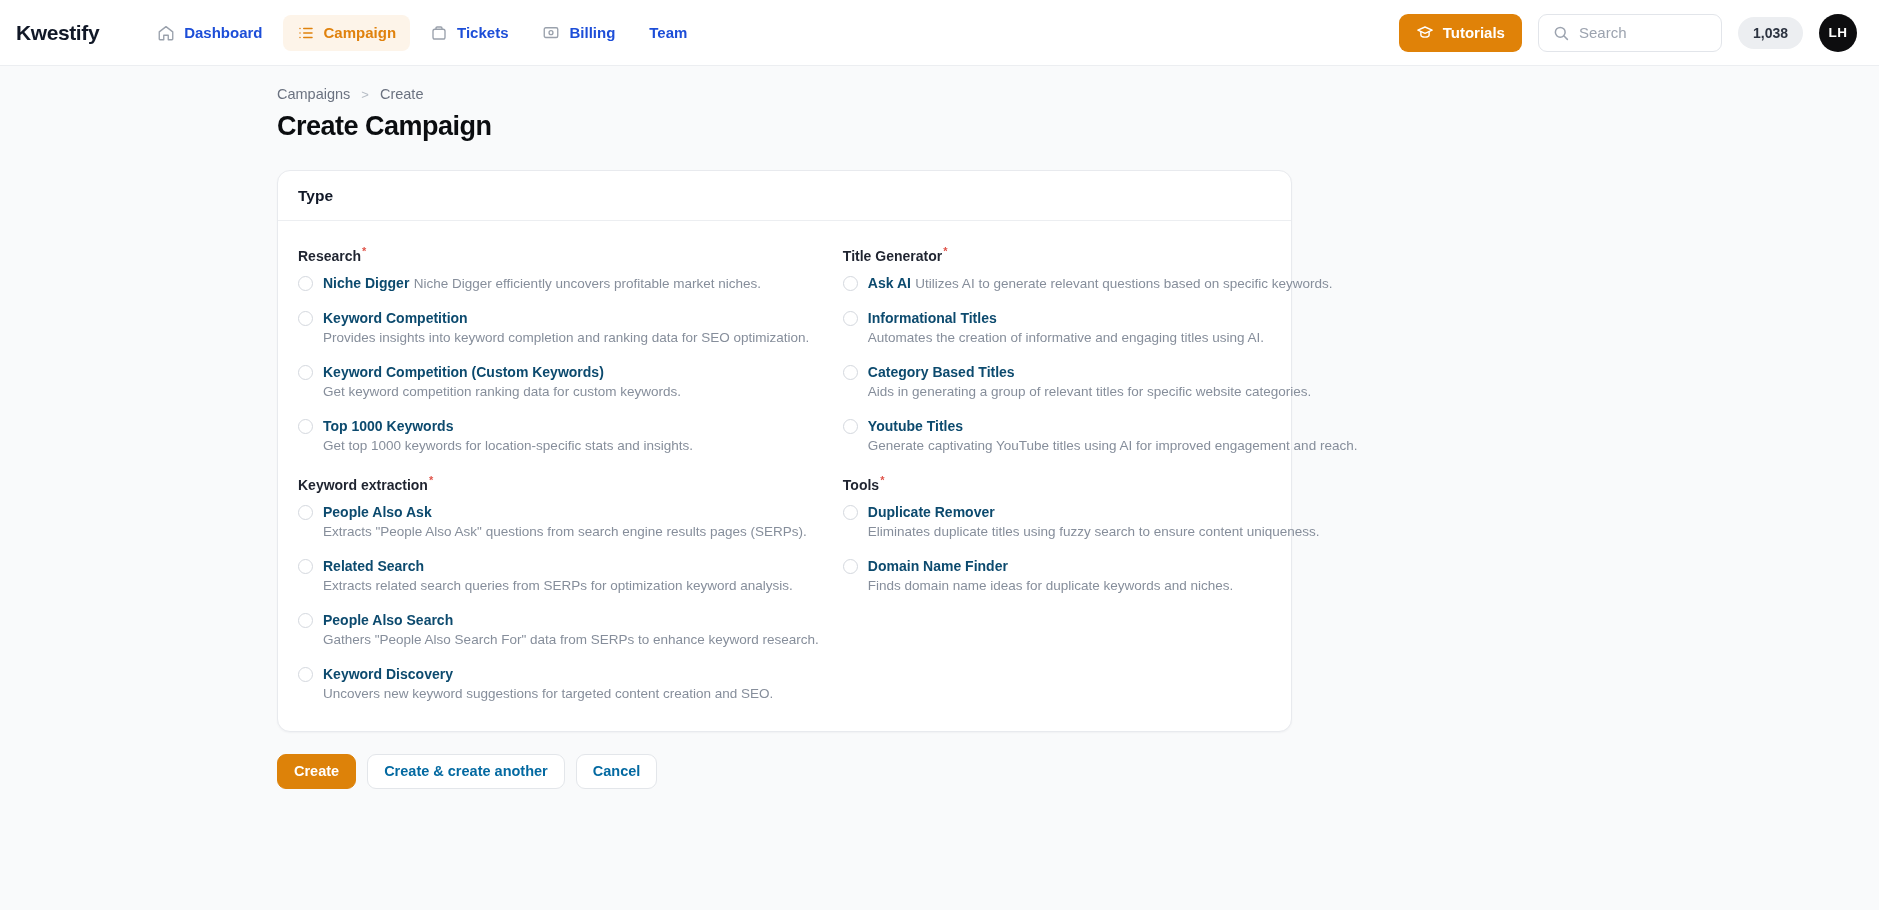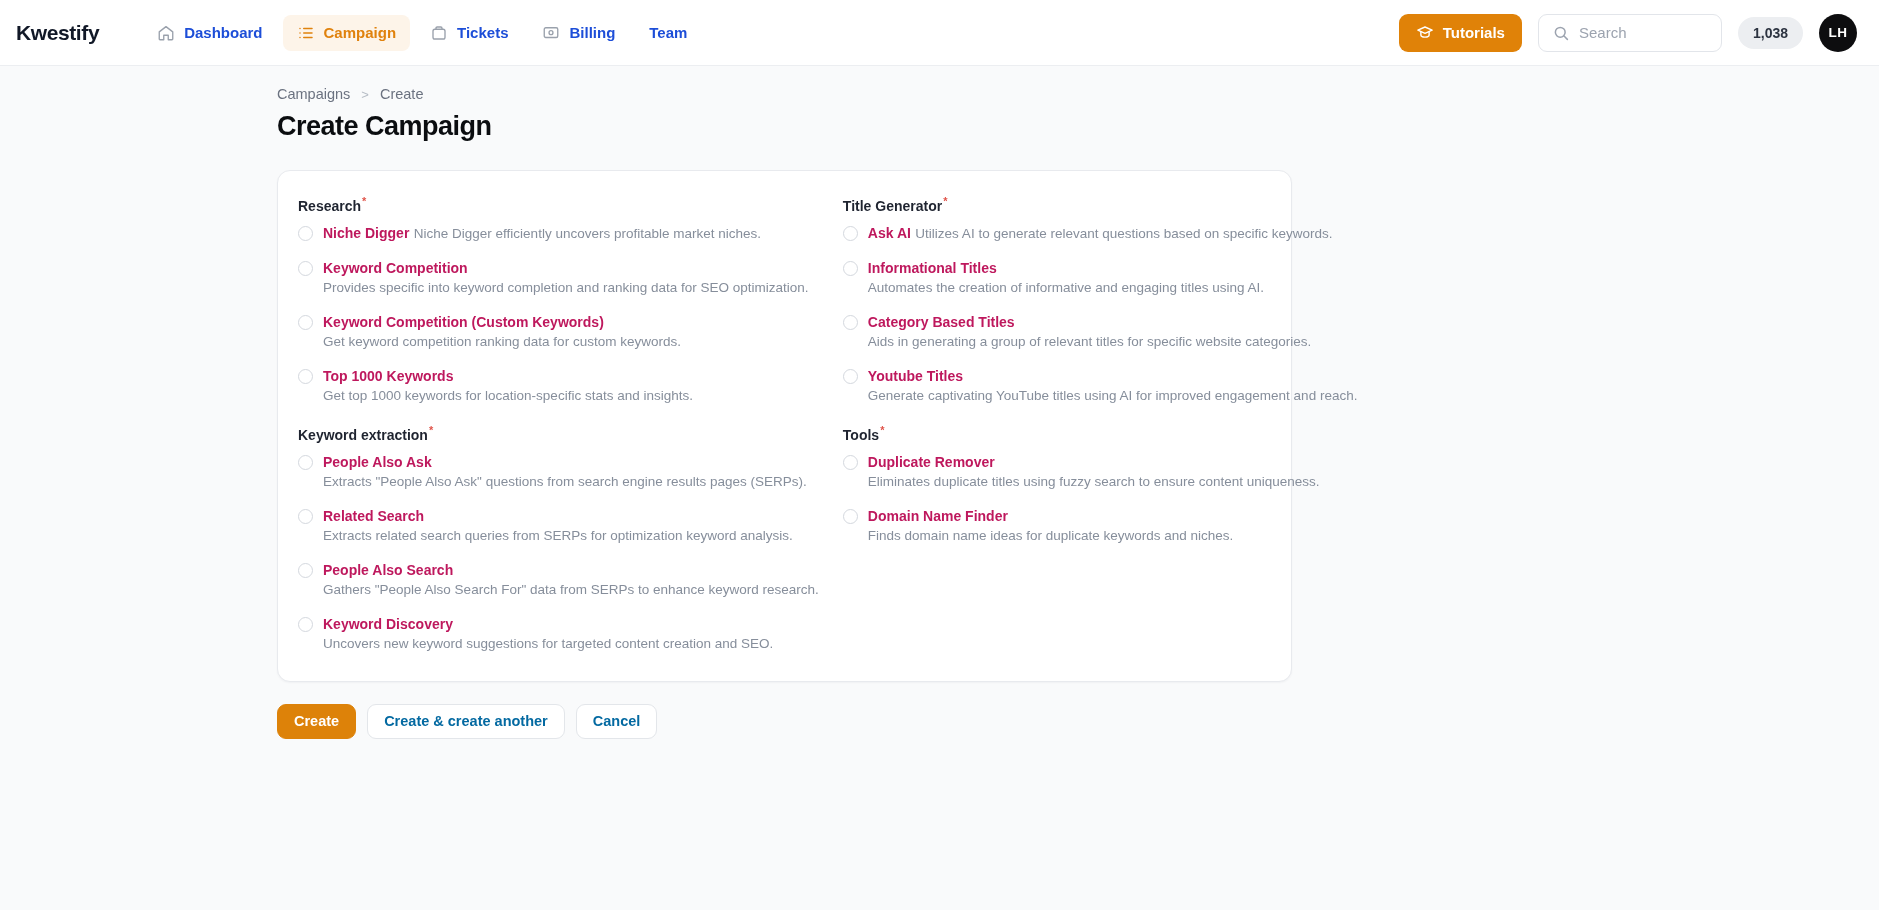--- a/index.html
+++ b/index.html
@@ -127,21 +127,21 @@
 
   .opt { display: flex; gap: 10px; margin-bottom: 15px; }
   .opt:last-child { margin-bottom: 0; }
   .radio {
     width: 15px; height: 15px; border-radius: 50%;
     border: 1.5px solid #d4d8de; background: #fff;
     flex: none; margin-top: 2px; cursor: pointer;
   }
   .opt-text { display: block; }
   .opt-title {
-    font-size: 14px; font-weight: 600; color: #be185d;
+    font-size: 14px; font-weight: 600; color: #0c4a6e;
     line-height: 1.35; cursor: pointer;
   }
   .opt-desc {
     font-size: 13.5px; color: #868e9b; line-height: 1.5;
     margin-top: 3px; white-space: nowrap;
   }
 
   
   .actions {
     display: flex; align-items: center; gap: 11px;
@@ -238,20 +238,21 @@
 
     <div class="crumbs">
       <span class="crumb">Campaigns</span>
       <span class="crumb-sep">&gt;</span>
       <span class="crumb current">Create</span>
     </div>
 
     <div class="page-title">Create Campaign</div>
 
     <div class="card">
+      <div class="card-head">Type</div>
 
       <div class="card-body">
 
         <div class="col">
 
           <div class="group">
             <div class="group-label">
               <span>Research</span><span class="req">*</span>
             </div>
 
@@ -260,21 +261,21 @@
               <span class="opt-text">
                 <span class="opt-title">Niche Digger</span>
                 <span class="opt-desc">Niche Digger efficiently uncovers profitable market niches.</span>
               </span>
             </div>
 
             <div class="opt">
               <span class="radio"></span>
               <span class="opt-text">
                 <span class="opt-title">Keyword Competition</span>
-                <span class="opt-desc">Provides specific into keyword completion and ranking data for SEO optimization.</span>
+                <span class="opt-desc">Provides insights into keyword completion and ranking data for SEO optimization.</span>
               </span>
             </div>
 
             <div class="opt">
               <span class="radio"></span>
               <span class="opt-text">
                 <span class="opt-title">Keyword Competition (Custom Keywords)</span>
                 <span class="opt-desc">Get keyword competition ranking data for custom keywords.</span>
               </span>
             </div>

